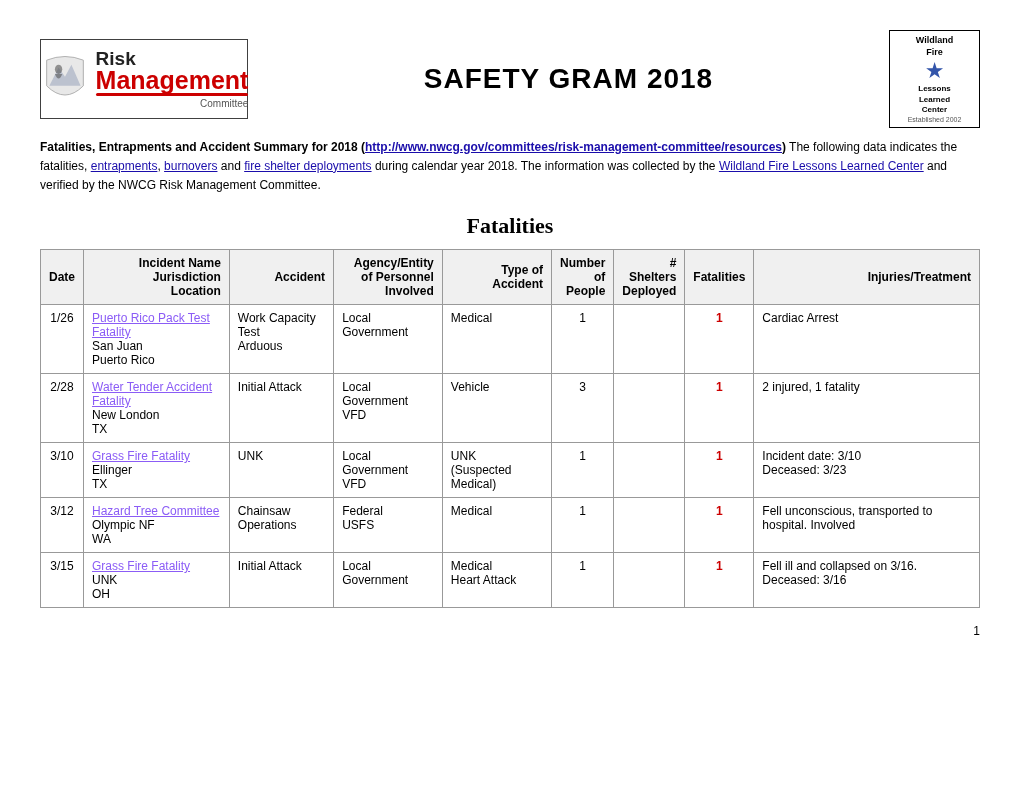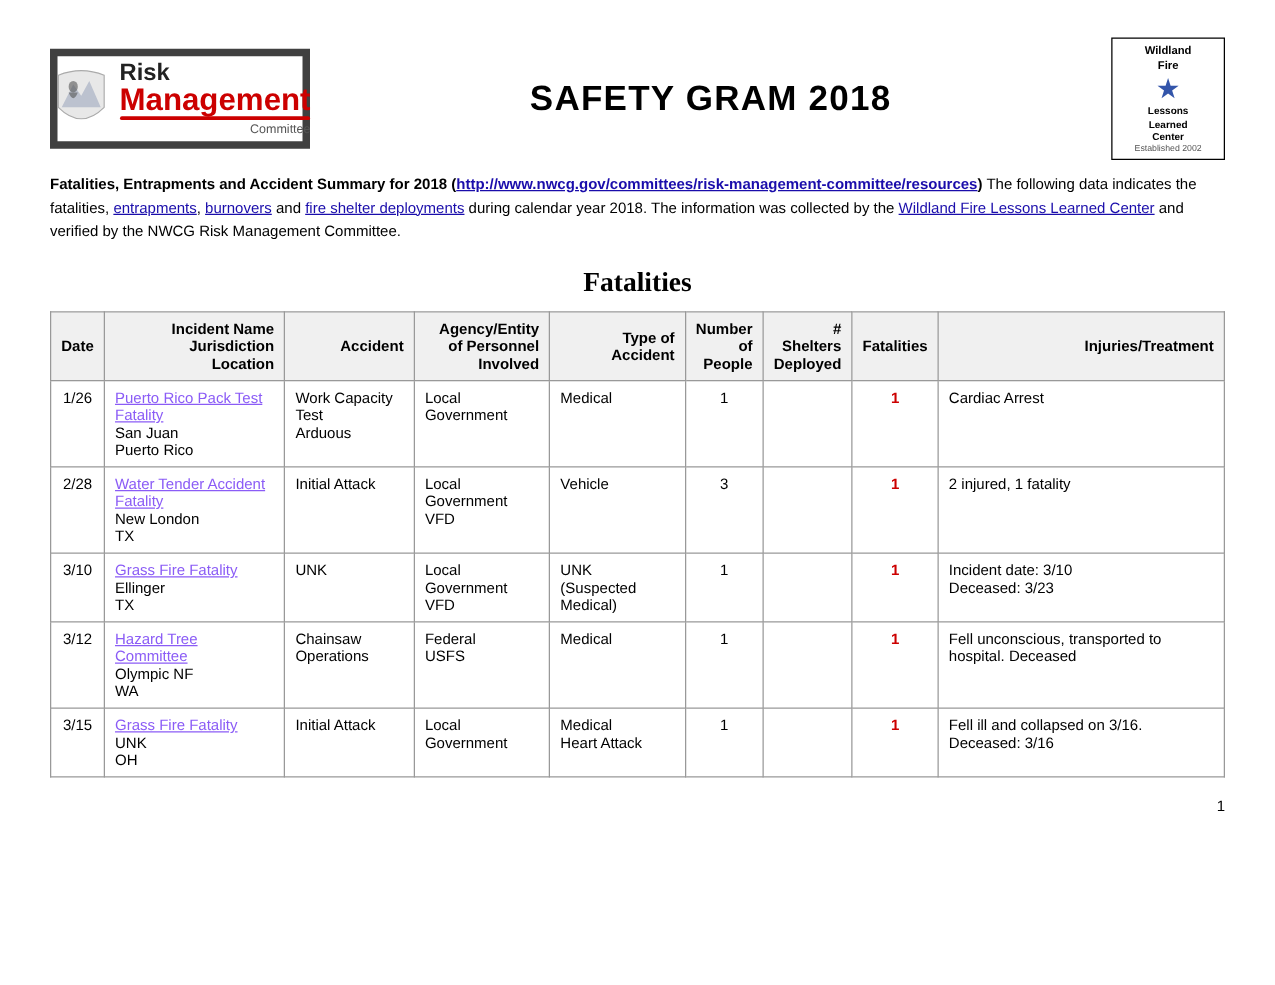--- a/index.html
+++ b/index.html
@@ -15,21 +15,21 @@
 
     
     .header {
       display: flex;
       align-items: center;
       justify-content: space-between;
       margin-bottom: 10px;
     }
 
     .logo-box {
-      border: 6px solid #404040;
+      border: 1px solid #404040;
       padding: 8px 10px;
       width: 208px;
       height: 80px;
       display: flex;
       align-items: center;
       justify-content: center;
       position: relative;
     }
 
     
@@ -266,21 +266,21 @@
       </tr>
       <tr>
         <td class="date-col">3/12</td>
         <td><a href="#">Hazard Tree Committee</a><br>Olympic NF<br>WA</td>
         <td>Chainsaw<br>Operations</td>
         <td>Federal<br>USFS</td>
         <td>Medical</td>
         <td style="text-align: center;">1</td>
         <td></td>
         <td class="fatalities-count">1</td>
-        <td>Fell unconscious, transported to hospital. Deceased</td>
+        <td>Fell unconscious, transported to hospital. Involved</td>
       </tr>
       <tr>
         <td class="date-col">3/15</td>
         <td><a href="#">Grass Fire Fatality</a><br>UNK<br>OH</td>
         <td>Initial Attack</td>
         <td>Local Government</td>
         <td>Medical<br>Heart Attack</td>
         <td style="text-align: center;">1</td>
         <td></td>
         <td class="fatalities-count">1</td>

